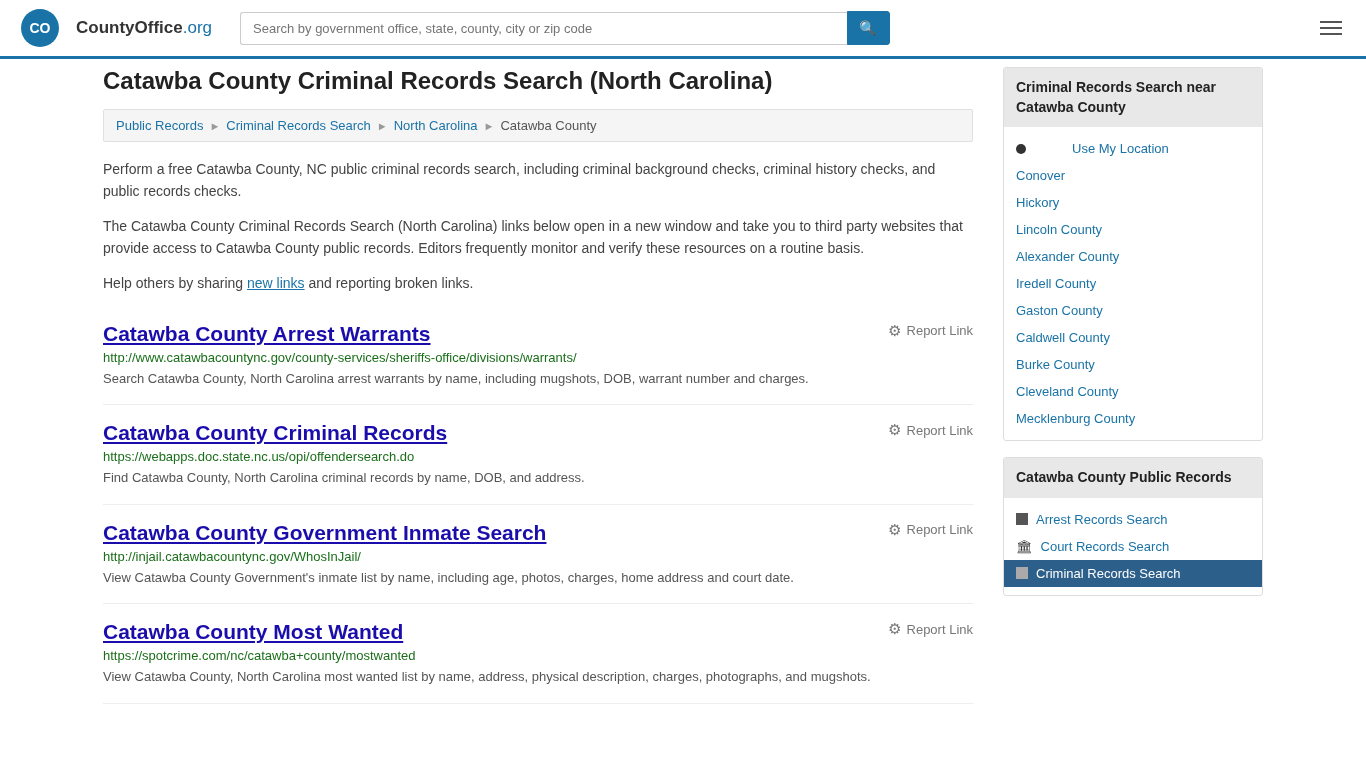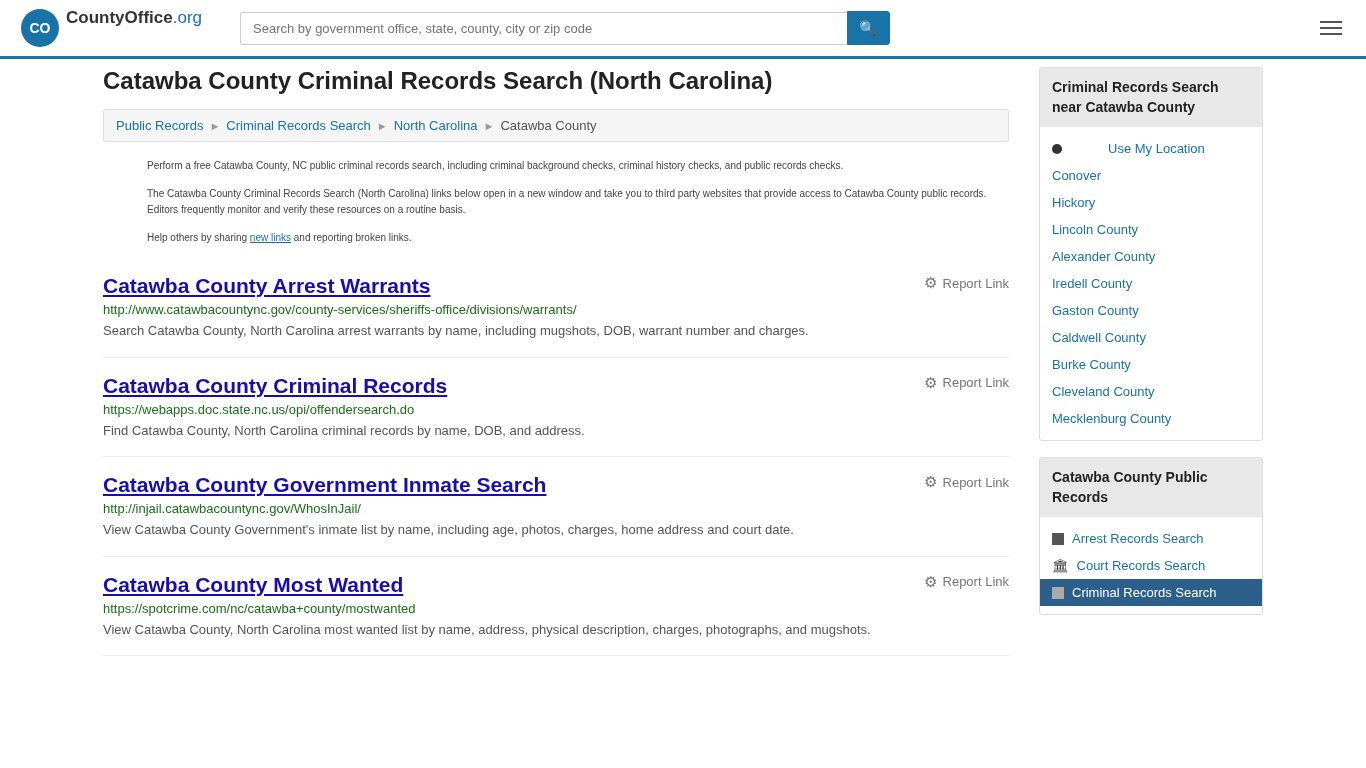--- a/index.html
+++ b/index.html
@@ -9,21 +9,22 @@
     #header {
       background: #fff;
       border-bottom: 3px solid #1a73a7;
       padding: 8px 20px;
       display: flex;
       align-items: center;
       gap: 20px;
     }
     #logo-area {
       display: flex;
-      gap: 6px;
+      align-items: center;
+      gap: 16px;
       min-width: 200px;
     }
     #logo-icon {
       width: 40px;
       height: 40px;
     }
     #search-area {
       flex: 1;
       display: flex;
       align-items: center;
@@ -98,25 +99,24 @@
       align-items: center;
       gap: 6px;
       flex-wrap: wrap;
     }
     #breadcrumb a { color: #1a73a7; text-decoration: none; }
     .breadcrumb-sep { color: #999; font-size: 11px; }
     .breadcrumb-current { color: #555; }
 
     
     .desc-para {
-      font-size: 10px;
+      font-size: 14px;
       line-height: 1.6;
       color: #444;
       margin-bottom: 12px;
-      margin-left: 44px;
     }
     .desc-para a { color: #1a73a7; }
 
     
     .record-item {
       border-bottom: 1px solid #eee;
       padding: 16px 0;
     }
     .record-header {
       display: flex;
@@ -150,21 +150,21 @@
       margin: 4px 0;
     }
     .record-desc {
       font-size: 13px;
       color: #555;
       line-height: 1.5;
     }
 
     
     #sidebar {
-      width: 224px;
+      width: 260px;
       flex-shrink: 0;
     }
 
     .sidebar-section {
       border: 1px solid #ddd;
       border-radius: 3px;
       margin-bottom: 16px;
       overflow: hidden;
     }
     .sidebar-section-title {

